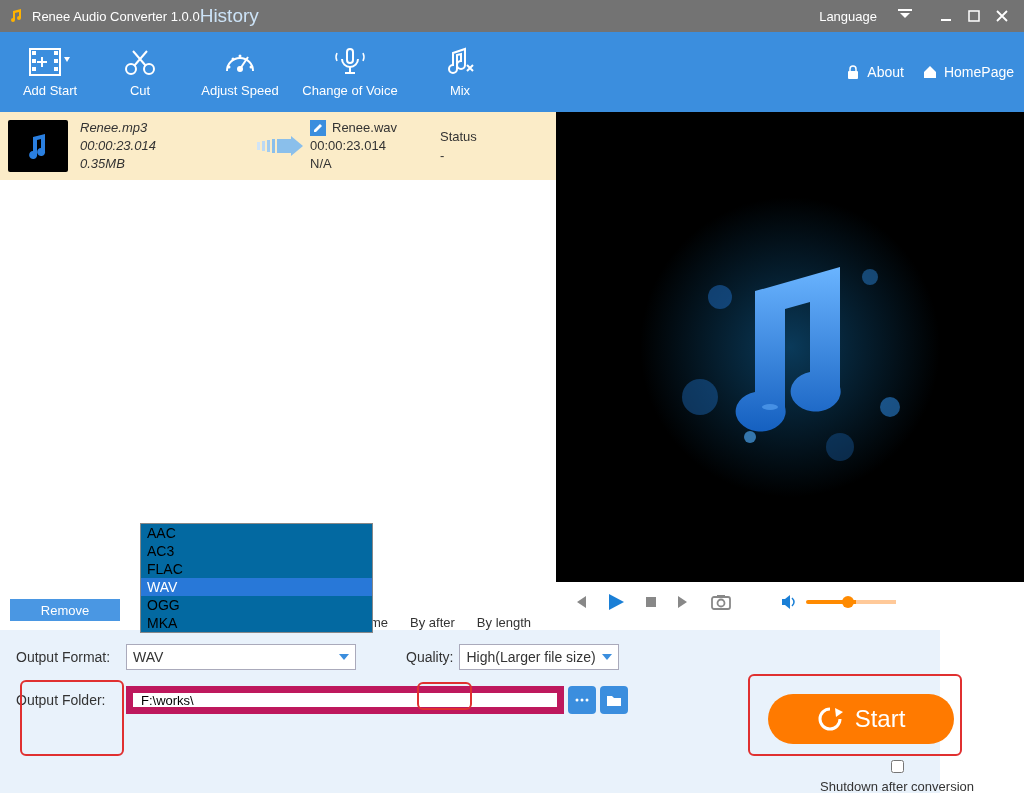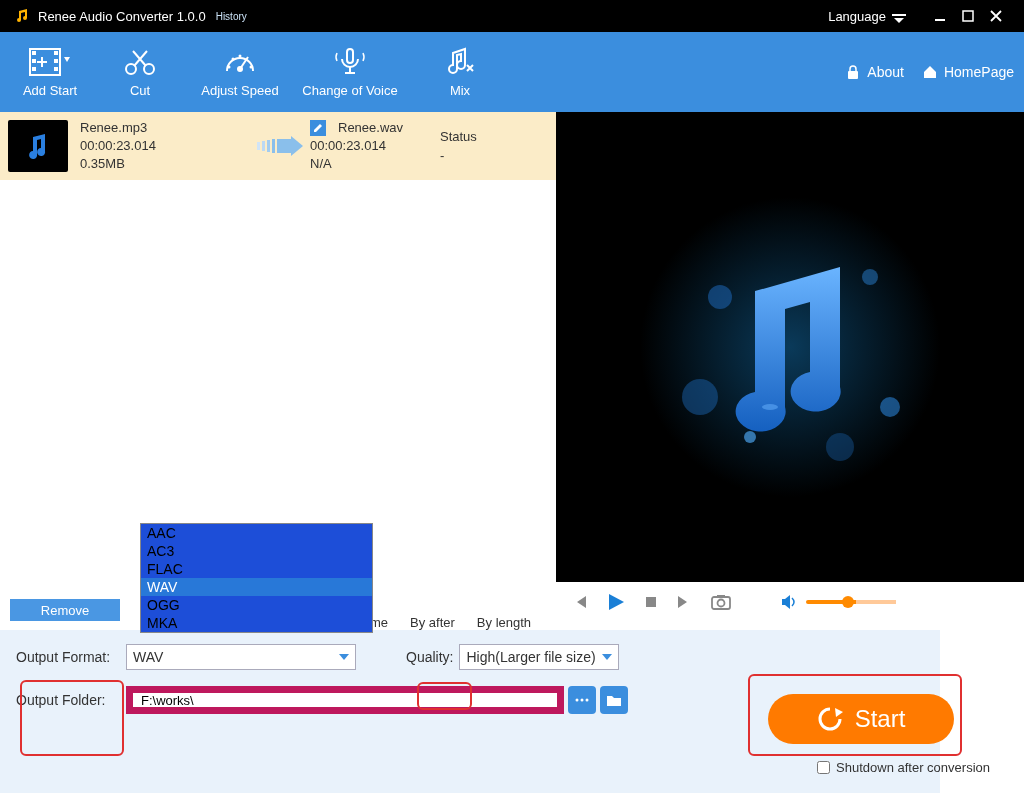--- a/index.html
+++ b/index.html
@@ -1,50 +1,50 @@
 <!DOCTYPE html>
 <html><head>
 <meta charset="utf-8">
 <style>
 * { box-sizing: border-box; margin: 0; padding: 0; font-family: "Segoe UI", Arial, sans-serif; }
 body { width: 1024px; height: 793px; background: #fff; overflow: hidden; position: relative; }
 
 
-.titlebar { height: 32px; background: #000000; display: flex; align-items: center; padding: 0 14px; color: #fff; font-size: 13px; }
+.titlebar { height: 32px; background: #737373; display: flex; align-items: center; padding: 0 8px; color: #fff; font-size: 13px; }
 .titlebar .logo { width: 16px; height: 16px; margin-right: 8px; }
 .titlebar .title { flex: 0 0 auto; }
-.titlebar .history { margin-left: 10px; color: #cce3f7; font-size: 10px; font-weight: 300; }
+.titlebar .history { color: #cce3f7; font-size: 19px; font-weight: 300; }
 .titlebar .spacer { flex: 1; }
-.titlebar .lang { display: flex; align-items: flex-end; gap: 6px; margin-right: 20px; cursor: pointer; }
+.titlebar .lang { display: flex; align-items: flex-start; gap: 21px; margin-right: 20px; cursor: pointer; }
 .winbtn { width: 28px; height: 22px; display: flex; align-items: center; justify-content: center; cursor: pointer; }
 
 
 .toolbar { height: 80px; background: #3b8ede; display: flex; align-items: center; padding: 0 10px; color: #fff; }
 .tool { display: flex; flex-direction: column; align-items: center; justify-content: center; width: 100px; height: 100%; cursor: pointer; font-size: 13px; gap: 6px; }
 .tool.first { width: 80px; }
 .tool .ticon { height: 30px; display: flex; align-items: center; justify-content: center; }
 .toolbar .spacer { flex: 1; }
 .rightlinks { display: flex; gap: 18px; font-size: 14px; }
 .rightlinks .link { display: flex; align-items: flex-start; gap: 6px; cursor: pointer; }
 
 
 .main { display: flex; height: 470px; }
 .left { width: 556px; background: #fff; position: relative; }
 .right { width: 468px; background: #000; position: relative; }
 
 
 .filerow { height: 68px; background: #fbecc8; display: flex; align-items: center; padding: 0 8px; font-size: 13px; color: #333; }
 .thumb { width: 60px; height: 52px; background: #000; border-radius: 2px; display: flex; align-items: center; justify-content: center; margin-right: 12px; }
-.fileinfo { width: 170px; line-height: 1.4; }
+.fileinfo { width: 170px; line-height: 1.4; font-style: italic; }
 .arrow { width: 60px; display: flex; align-items: center; justify-content: center; }
 .outinfo { width: 130px; line-height: 1.4; }
 .statuscol { width: 100px; }
 
 
-.dropdown { position: absolute; left: 140px; top: 523px; width: 233px; background: #1d4ed8; border: 1px solid #888; z-index: 50; }
+.dropdown { position: absolute; left: 140px; top: 523px; width: 233px; background: #0369a1; border: 1px solid #888; z-index: 50; }
 .dropdown .list { max-height: 152px; overflow-y: scroll; font-size: 14px; }
 .dropdown .opt { padding: 1px 6px; cursor: pointer; }
 .dropdown .opt.sel { background: #2878d8; color: #fff; }
 
 
 .music-scene { position: absolute; inset: 0; display: flex; align-items: center; justify-content: center; }
 .pcontrols { position: absolute; top: 582px; left: 556px; width: 468px; height: 40px; display: flex; align-items: center; padding: 0 16px; gap: 18px; background: #fff; }
 .pbtn { cursor: pointer; color: #888; }
 .pbtn.play { color: #1a7fd6; }
 .volwrap { display: flex; align-items: center; gap: 8px; margin-left: 30px; }
@@ -64,21 +64,21 @@
 .selectctl { width: 230px; height: 26px; border: 1px solid #aab; background: #fff; display: flex; align-items: center; justify-content: space-between; padding: 0 6px; cursor: pointer; }
 .selectctl2 { width: 160px; height: 26px; border: 1px solid #aab; background: #fff; display: flex; align-items: center; justify-content: space-between; padding: 0 6px; cursor: pointer; margin-left: 6px; }
 .textinput { width: 438px; height: 28px; border: 7px solid #be185d; background: #fff; padding: 0 8px; font-size: 13px; }
 .iconbtn { width: 28px; height: 28px; background: #3b8ede; border-radius: 4px; display: flex; align-items: center; justify-content: center; margin-left: 4px; cursor: pointer; }
 
 
 .redbox { position: absolute; border: 2px solid #e03030; border-radius: 6px; pointer-events: none; }
 
 
 .startbtn { position: absolute; right: 70px; top: 694px; width: 186px; height: 50px; background: #ff7a00; border-radius: 25px; display: flex; align-items: center; justify-content: center; color: #fff; font-size: 24px; cursor: pointer; gap: 12px; }
-.shutdown { position: absolute; right: 34px; top: 760px; font-size: 13px; display: flex; align-items: center; gap: 6px; color: #333; }
+.shutdown { position: absolute; right: 50px; top: 760px; font-size: 13px; display: flex; align-items: center; gap: 6px; color: #333; flex-direction: column; }
 
 
 .tri { width: 0; height: 0; border-left: 5px solid transparent; border-right: 5px solid transparent; border-top: 6px solid #3b8ede; }
 .tri.blue { border-top-color: #3b8ede; }
 
 svg { display: block; }
 </style>
 </head>
 <body>
 
@@ -211,21 +211,21 @@
         <svg width="50" height="24" viewBox="0 0 50 24">
           <rect x="2" y="8" width="3" height="8" fill="#d0e4f7"></rect>
             <rect x="7" y="7" width="3" height="10" fill="#bcd9f3"></rect>
             <rect x="12" y="6" width="3" height="12" fill="#a3ccef"></rect>
             <rect x="17" y="5" width="3" height="14" fill="#8abfeb"></rect>
           <rect x="22" y="5" width="14" height="14" fill="#8abfeb"></rect>
             <polygon points="36,2 48,12 36,22" fill="#8abfeb"></polygon>
         </svg>
       </div>
       <div class="outinfo">
-        <div style="display:flex;align-items:center;gap:12px">
+        <div style="display:flex;align-items:center;gap:6px">
           <span style="width:16px;height:16px;background:#3b8ede;display:inline-flex;align-items:center;justify-content:center">
             <svg width="10" height="10">
                 <path d="M1 9 L1 7 L7 1 L9 3 L3 9 Z" fill="#fff"></path>
               </svg>
           </span>
           <span>Renee.wav</span>
         </div>
         <div>00:00:23.014</div>
         <div>N/A</div>
       </div>

